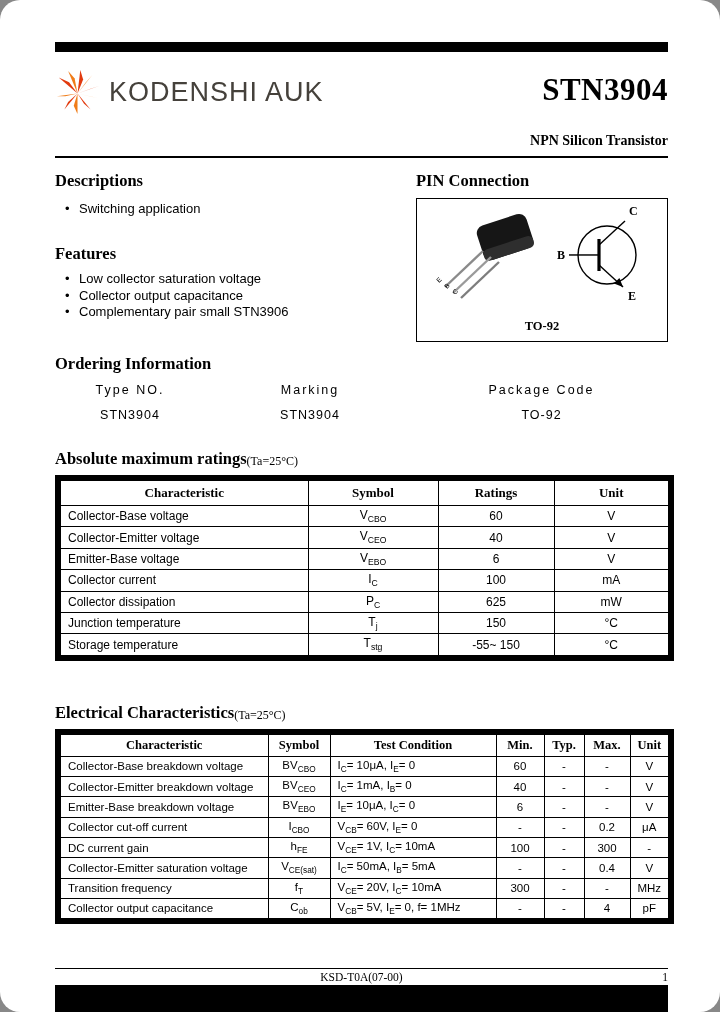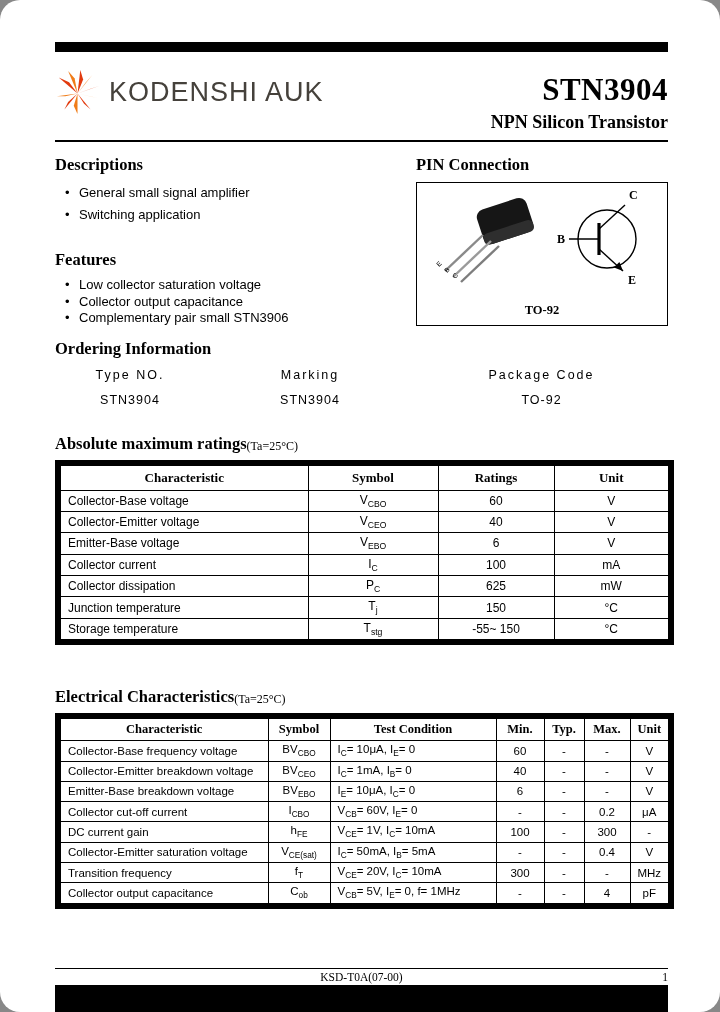--- a/index.html
+++ b/index.html
@@ -17,21 +17,21 @@
   .content { position: absolute; left: 55px; top: 0; width: 613px; }
 
   .bar-top { margin-top: 42px; height: 10px; background: #000; }
 
   .header-row { display: flex; justify-content: space-between; align-items: flex-start; margin-top: 18px; }
   .logo { display: flex; align-items: center; gap: 9px; }
   .logo svg { width: 45px; height: 45px; }
   .wordmark { font-family: "Liberation Sans", sans-serif; font-size: 27px; color: #45413b; letter-spacing: 1px; }
   .title-block { text-align: right; font-family: "Liberation Serif", serif; padding-top: 2px; }
   .part-number { font-size: 31px; font-weight: bold; letter-spacing: 0.5px; }
-  .subtitle { font-size: 18px; font-weight: bold; margin-top: 4px; }
+  .subtitle { font-size: 14px; font-weight: bold; margin-top: 25px; }
 
   .header-rule { height: 2px; background: #000; margin-top: 7px; }
 
   .two-col { display: flex; justify-content: space-between; margin-top: 13px; }
   .col-left { width: 340px; }
   .col-right { width: 252px; }
 
   .section-heading { font-family: "Liberation Serif", serif; font-size: 16.5px; font-weight: bold; }
   .bullets { list-style: none; margin-top: 7px; padding-left: 10px; }
   .bullets li { font-size: 13px; padding-left: 14px; position: relative; }
@@ -104,21 +104,20 @@
         <div class="subtitle">NPN Silicon Transistor</div>
       </div>
     </div>
 
     <div class="header-rule"></div>
 
     <div class="two-col">
       <div class="col-left">
         <div class="section-heading">Descriptions</div>
         <ul class="bullets wide">
-          <li>General small signal amplifier</li>
           <li>Switching application</li>
         </ul>
         <div class="features-block">
           <div class="section-heading">Features</div>
           <ul class="bullets tight">
             <li>Low collector saturation voltage</li>
             <li>Collector output capacitance</li>
             <li>Complementary pair small STN3906</li>
           </ul>
         </div>
@@ -261,21 +260,21 @@
             <th>Symbol</th>
             <th>Test Condition</th>
             <th>Min.</th>
             <th>Typ.</th>
             <th>Max.</th>
             <th>Unit</th>
           </tr>
         </thead>
         <tbody>
           <tr>
-              <td class="left">Collector-Base frequency voltage</td>
+              <td class="left">Collector-Base breakdown voltage</td>
               <td>BV<sub>CBO</sub></td>
               <td class="left">I<sub>C</sub>= 10μA, I<sub>E</sub>= 0</td>
               <td>60</td>
               <td>-</td>
               <td>-</td>
               <td>V</td>
             </tr>
           <tr>
               <td class="left">Collector-Emitter breakdown voltage</td>
               <td>BV<sub>CEO</sub></td>

